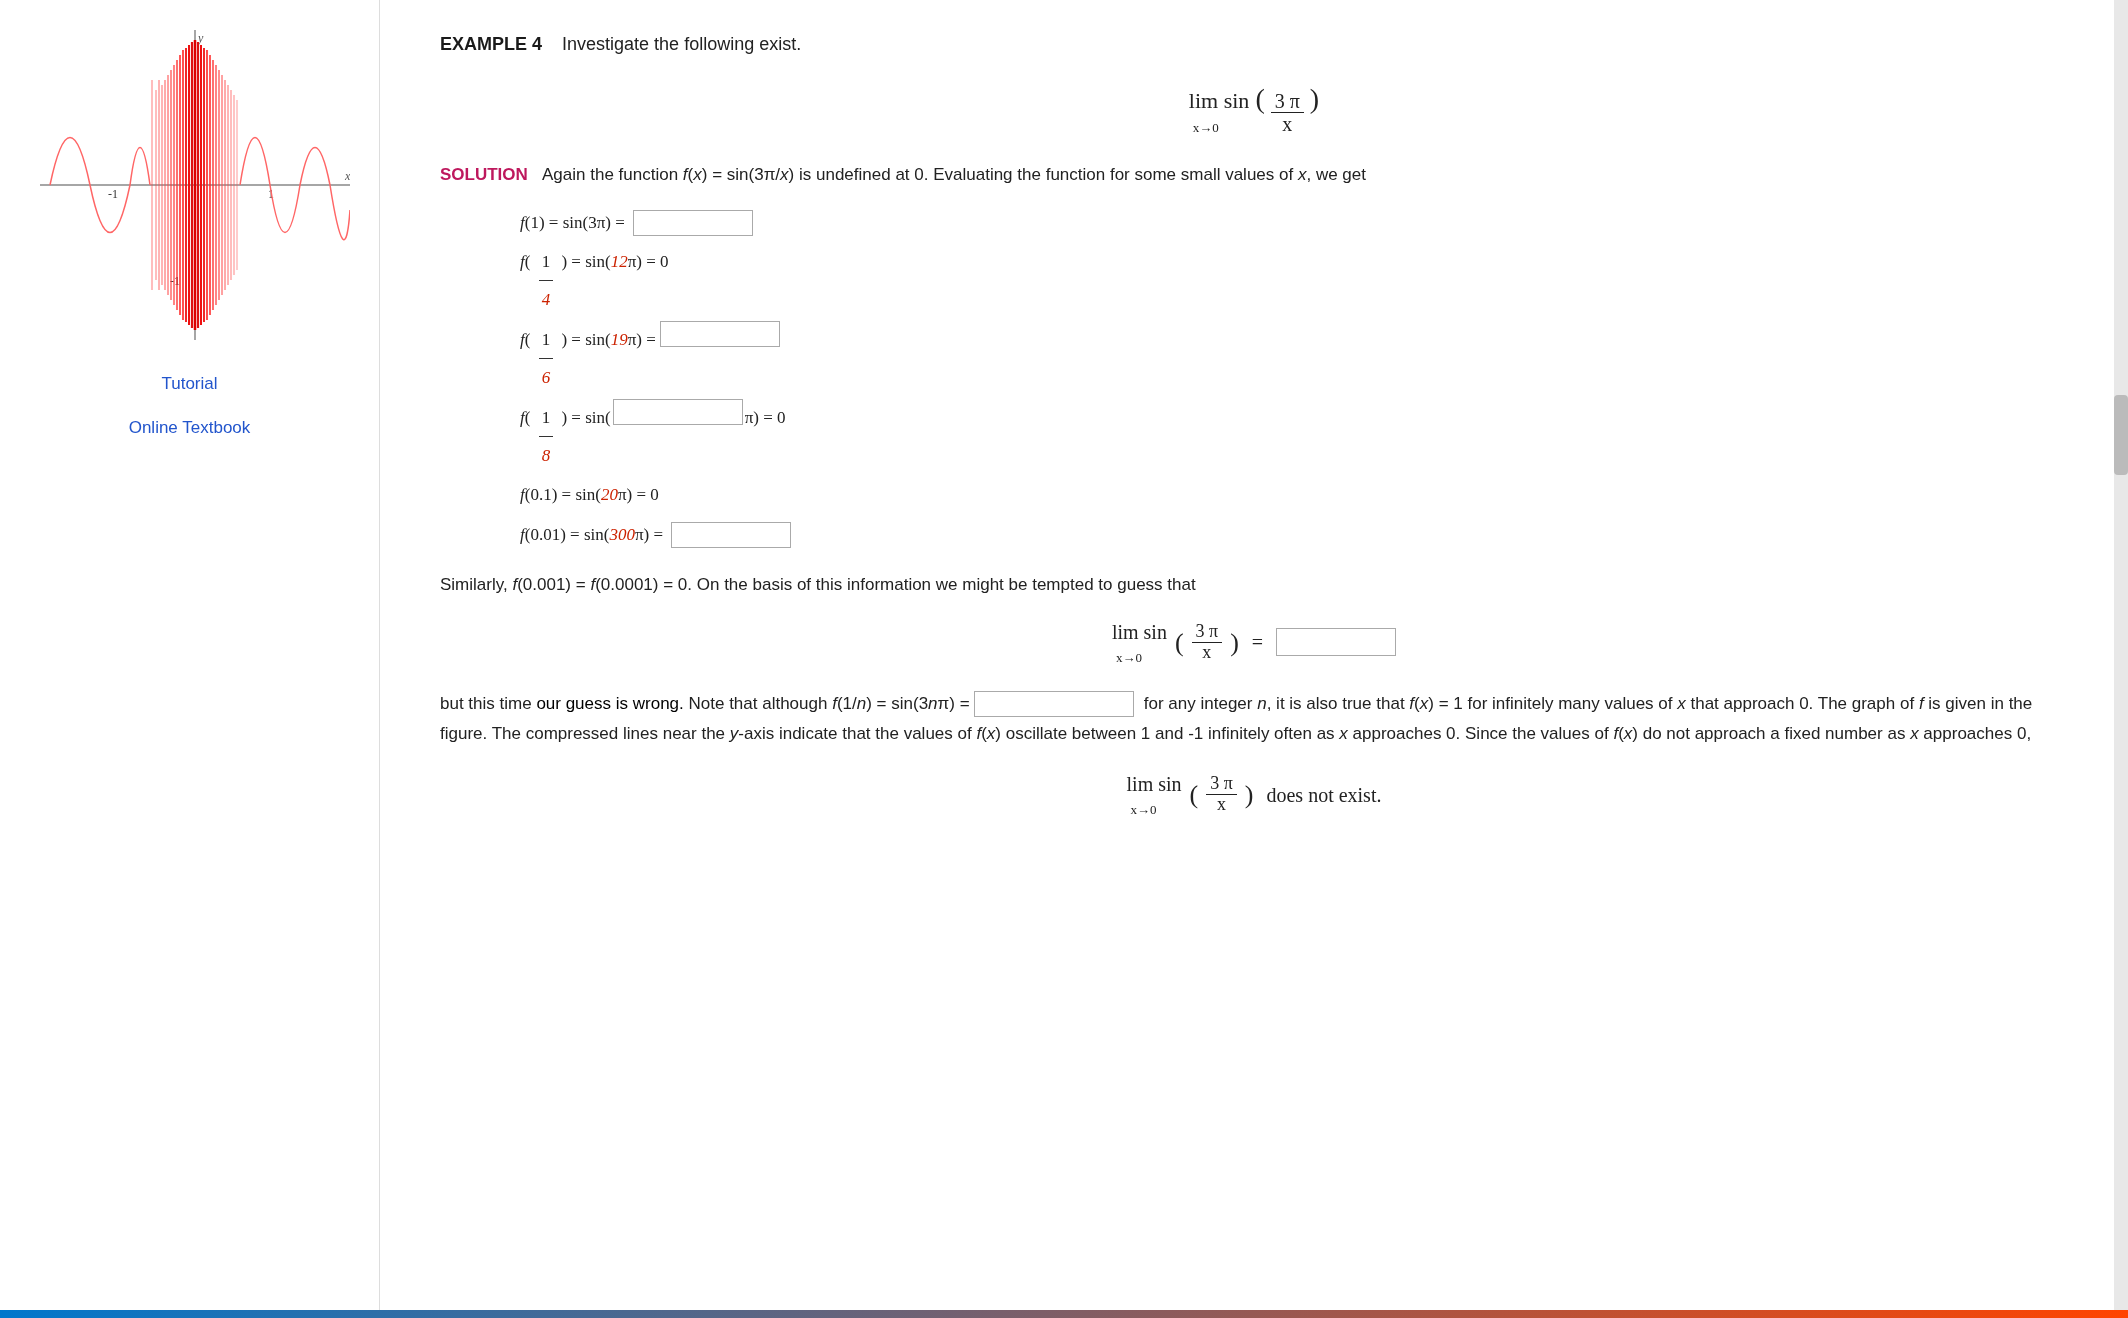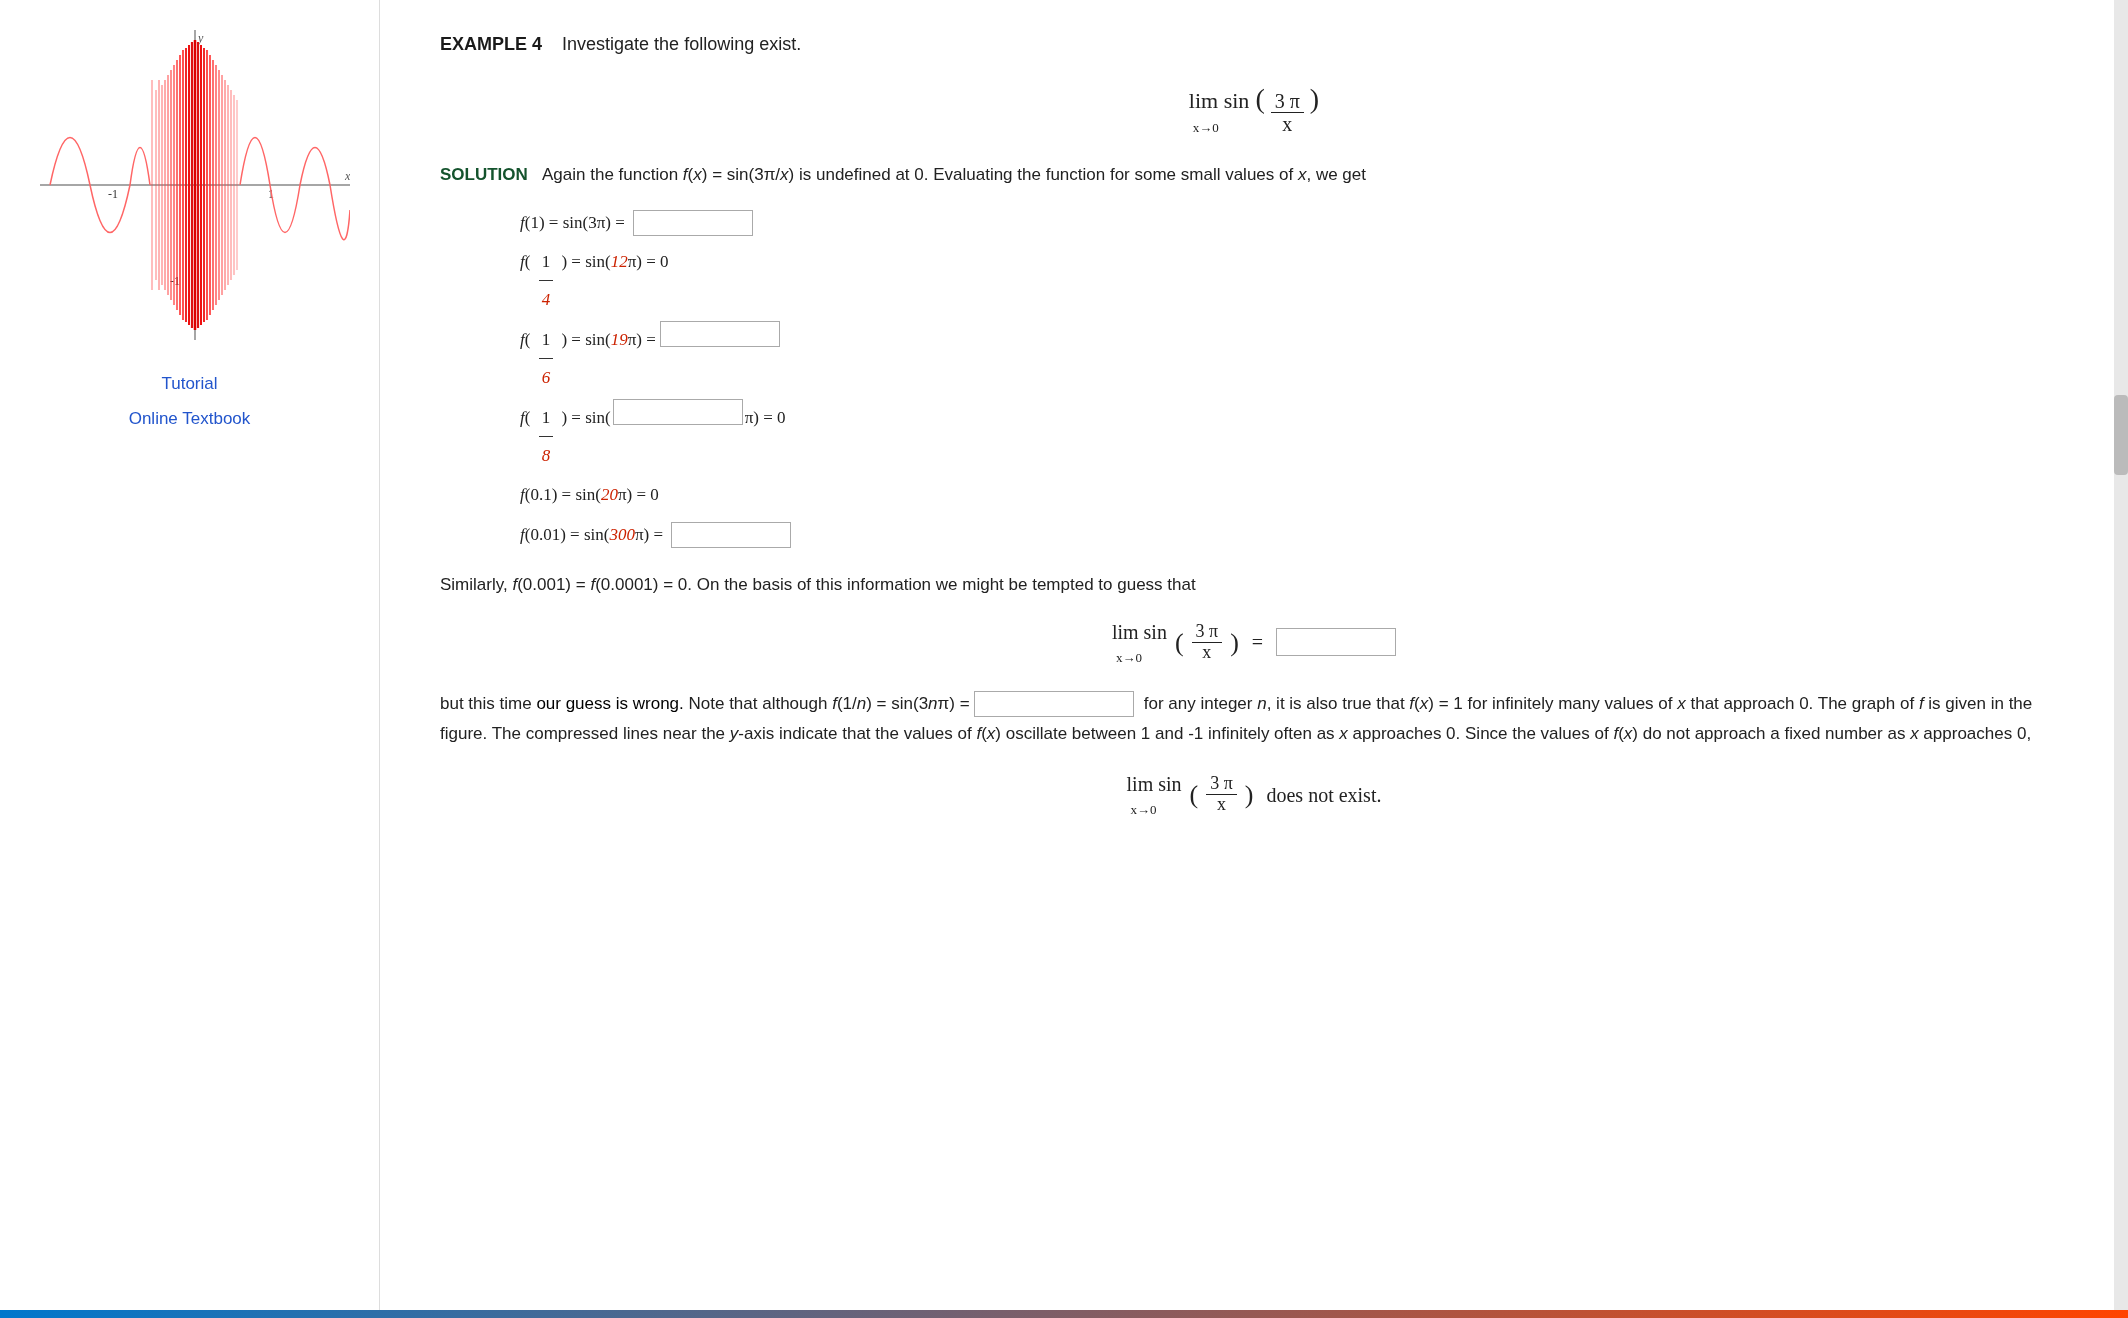--- a/index.html
+++ b/index.html
@@ -33,21 +33,21 @@
       margin-bottom: 20px;
     }
     .graph-area svg {
       width: 100%;
       height: 100%;
     }
     .sidebar-links {
       display: flex;
       flex-direction: column;
       align-items: center;
-      gap: 8px;
+      gap: 17px;
       margin-top: 10px;
     }
     .sidebar-link {
       color: #2255cc;
       font-size: 17px;
       text-decoration: none;
       cursor: pointer;
       font-family: Arial, sans-serif;
     }
     
@@ -66,21 +66,21 @@
     .example-title .bold-label {
       font-weight: bold;
       color: #1a1a1a;
     }
     .formula-block {
       text-align: center;
       margin: 18px 0 22px 0;
       font-size: 22px;
     }
     .solution-label {
-      color: #14532d;
+      color: #be185d;
       font-family: Arial, sans-serif;
       font-weight: bold;
       font-size: 17px;
       margin-top: 48px;
     }
     .equations-block {
       margin: 10px 0 10px 80px;
       font-family: Georgia, serif;
       font-size: 17px;
       line-height: 2.2;

